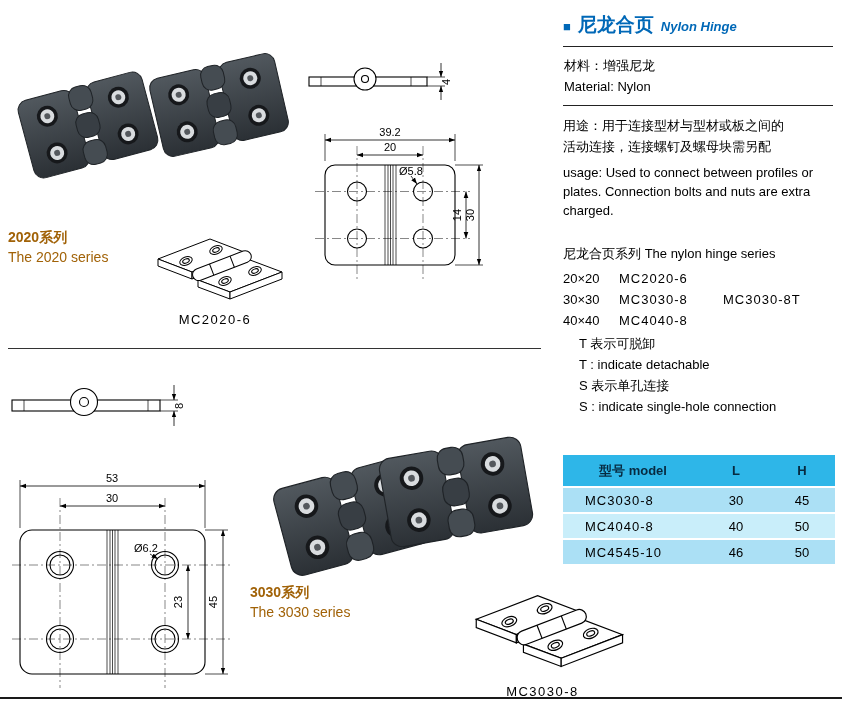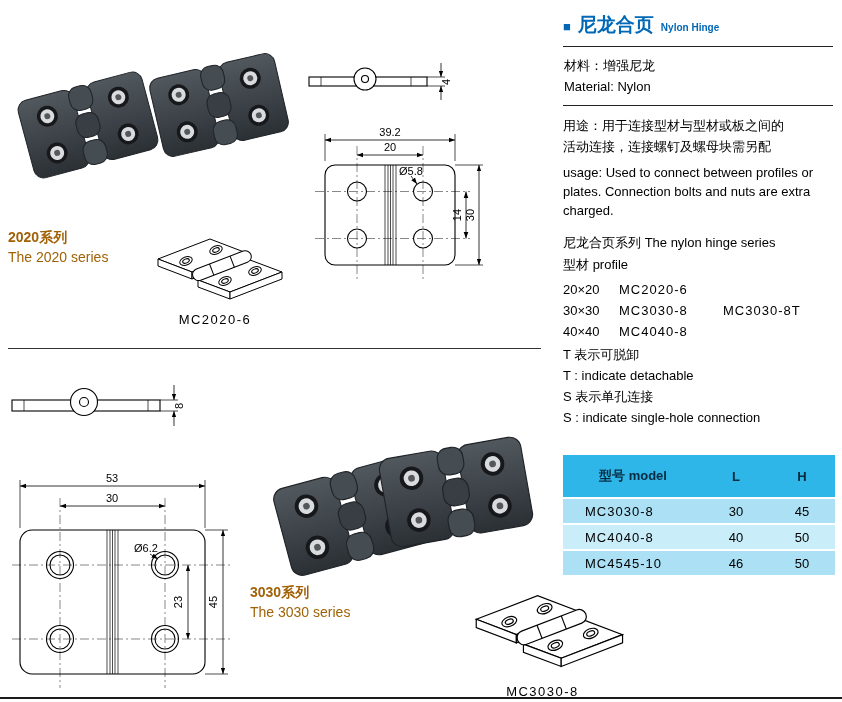--- a/index.html
+++ b/index.html
@@ -6,39 +6,39 @@
   html,body { background:#fff; }
   body { font-family:"Liberation Sans","DejaVu Sans",sans-serif; color:#000; }
   .page { position:relative; width:842px; height:702px; background:#fff; overflow:hidden; }
   .abs { position:absolute; }
 
   
   .right-col { position:absolute; left:563px; top:8px; width:270px; font-size:13px; }
   .rc-title { display:flex; align-items:baseline; gap:7px; padding:4px 0 8px 0; color:#0068b7; }
   .rc-title .sq { font-size:13px; }
   .rc-title .t-zh { font-size:19px; font-weight:bold; }
-  .rc-title .t-en { font-size:10px; font-weight:bold; }
+  .rc-title .t-en { font-size:13px; font-weight:bold;font-style:italic; }
   .hr { border-top:1px solid #222; }
   .material { padding:8px 1px; line-height:21px; }
   .b { font-weight:normal; }
   .usage-zh { padding-top:9px; line-height:21px; }
   .usage-en { margin-top:6px; line-height:19px; }
-  .series-head { margin-top:13px; line-height:20px; }
+  .series-head { margin-top:24px; line-height:20px; }
   .series-head + .series-head { margin-top:2px; }
   .size-list { margin-top:4px; }
   .size-row { line-height:21px; white-space:nowrap; }
   .size-row .c1 { display:inline-block; width:56px; }
   .size-row .c2 { display:inline-block; width:104px; letter-spacing:1px; }
   .size-row .c3 { letter-spacing:1px; }
   .notes { margin-top:2px; }
-  .notes div { line-height:21px; }
+  .notes div { line-height:21px;margin-left:16px; }
 
   
   .spec-table { position:absolute; left:563px; top:455px; width:272px; border-collapse:separate; border-spacing:0; font-size:13px; }
-  .spec-table th { background:#2eb6e8; height:44px; font-weight:bold; color:#072a40; border-bottom:2px solid #fff; }
+  .spec-table th { background:#2eb6e8; height:33px; font-weight:bold; color:#072a40; border-bottom:2px solid #fff; }
   .spec-table th.th-model { text-align:center; }
   .spec-table td { height:26px; border-bottom:2px solid #fff; text-align:center; }
   .spec-table td.td-model { text-align:left; padding-left:22px; letter-spacing:1px; }
   .spec-table tr.ra td { background:#abe0f5; }
   .spec-table tr.rb td { background:#c9eefa; }
   .spec-table col.c-model { width:140px; }
   .spec-table col.c-l { width:66px; }
   .spec-table col.c-h { width:66px; }
 
   
@@ -271,24 +271,20 @@
         <span class="b">用途：</span><span>用于连接型材与型材或板之间的</span>
       </div>
       <div>活动连接，连接螺钉及螺母块需另配</div>
     </div>
     <div class="usage-en">usage: Used to connect between profiles or plates. Connection bolts and nuts are extra charged.</div>
 
     <div class="series-head">
       <span class="b">尼龙合页系列</span>
       <span>The nylon hinge series</span>
     </div>
-    <div class="series-head">
-      <span class="b">型材</span>
-      <span>profile</span>
-    </div>
 
     <div class="size-list">
       <div class="size-row">
         <span class="c1">20×20</span><span class="c2">MC2020-6</span><span class="c3"></span>
       </div>
       <div class="size-row">
         <span class="c1">30×30</span><span class="c2">MC3030-8</span><span class="c3">MC3030-8T</span>
       </div>
       <div class="size-row">
         <span class="c1">40×40</span><span class="c2">MC4040-8</span><span class="c3"></span>

